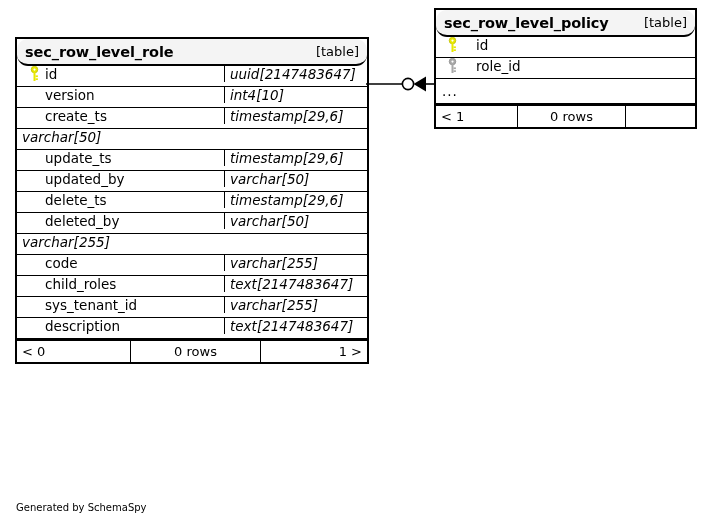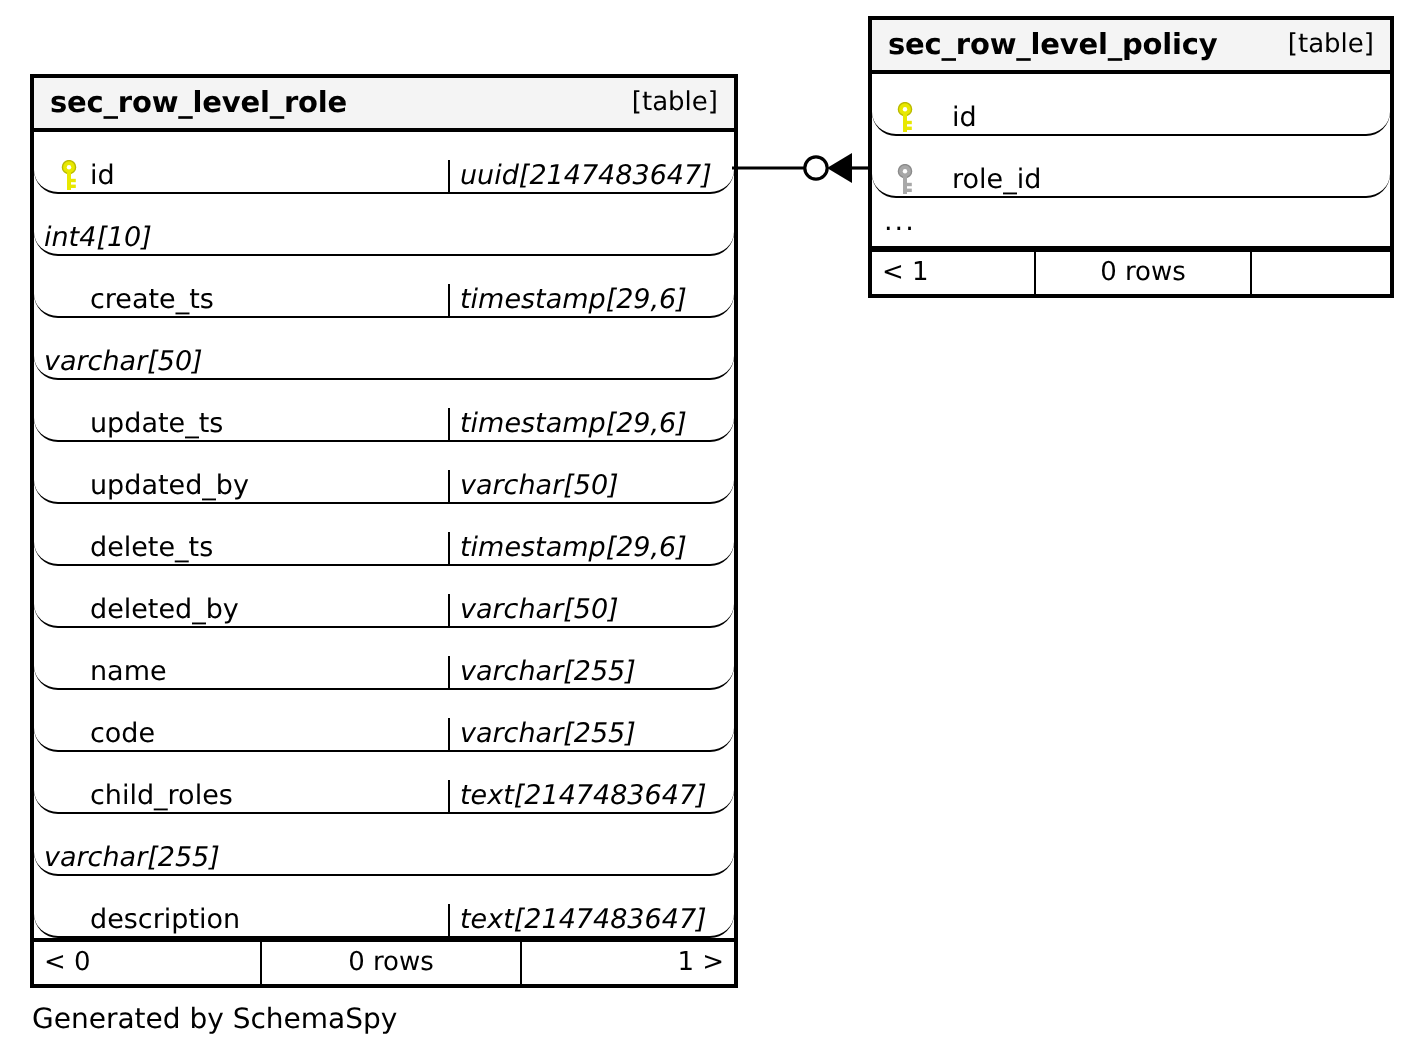--- a/index.html
+++ b/index.html
@@ -30,40 +30,40 @@
   }
   .er-header {
     display: flex;
     align-items: center;
     justify-content: space-between;
     background: #f4f4f4;
     border-bottom: 2px solid #000000;
     padding: 0 8px;
     height: 27px;
     box-sizing: border-box;
+    border-radius: 11px;
   }
   .er-title {
     font-weight: bold;
     font-size: 14.5px;
     letter-spacing: -0.1px;
     white-space: nowrap;
   }
   .er-kind {
     font-size: 13px;
     white-space: nowrap;
     text-align: right;
   }
 
   .er-row {
     display: flex;
-    align-items: flex-end;
+    align-items: flex-start;
     border-bottom: 1.5px solid #000000;
-    height: 31px;
-    box-sizing: border-box;
-    border-radius: 12px;
+    height: 21px;
+    box-sizing: border-box;
   }
   .er-row:last-of-type { border-bottom: none; }
 
   .er-col-name {
     display: flex;
     align-items: center;
     box-sizing: border-box;
     padding-left: 6px;
     font-size: 13.5px;
     white-space: nowrap;
@@ -162,21 +162,21 @@
     width: 74px;
     height: 40px;
     overflow: visible;
   }
 
   
   #caption {
     position: absolute;
     left: 16px;
     top: 502px;
-    font-size: 14px;
+    font-size: 10px;
     white-space: nowrap;
   }
 </style>
 </head>
 <body>
 
 <div class="diagram">
 
   <div class="er-table" id="table-role">
 
@@ -195,20 +195,24 @@
             <rect x="5.5" y="9.4" width="2.4" height="1.7" fill="#e8e800"></rect>
             <rect x="5.5" y="12.3" width="2.4" height="1.7" fill="#e8e800"></rect>
           </svg>
         </span>
         <span>id</span>
       </div>
       <div class="er-col-type">uuid[2147483647]</div>
     </div>
 
     <div class="er-row">
+      <div class="er-col-name">
+        <span class="keyslot"></span>
+        <span>version</span>
+      </div>
       <div class="er-col-type">int4[10]</div>
     </div>
 
     <div class="er-row">
       <div class="er-col-name">
         <span class="keyslot"></span>
         <span>create_ts</span>
       </div>
       <div class="er-col-type">timestamp[29,6]</div>
     </div>
@@ -243,44 +247,44 @@
 
     <div class="er-row">
       <div class="er-col-name">
         <span class="keyslot"></span>
         <span>deleted_by</span>
       </div>
       <div class="er-col-type">varchar[50]</div>
     </div>
 
     <div class="er-row">
-      <div class="er-col-name">
-        <span class="keyslot"></span>
-        <span>name</span>
-      </div>
       <div class="er-col-type">varchar[255]</div>
     </div>
 
     <div class="er-row">
       <div class="er-col-name">
         <span class="keyslot"></span>
         <span>code</span>
       </div>
       <div class="er-col-type">varchar[255]</div>
     </div>
 
     <div class="er-row">
       <div class="er-col-name">
         <span class="keyslot"></span>
         <span>child_roles</span>
       </div>
       <div class="er-col-type">text[2147483647]</div>
     </div>
 
     <div class="er-row">
+      <div class="er-col-name">
+        <span class="keyslot"></span>
+        <span>sys_tenant_id</span>
+      </div>
       <div class="er-col-type">varchar[255]</div>
     </div>
 
     <div class="er-row">
       <div class="er-col-name">
         <span class="keyslot"></span>
         <span>description</span>
       </div>
       <div class="er-col-type">text[2147483647]</div>
     </div>

